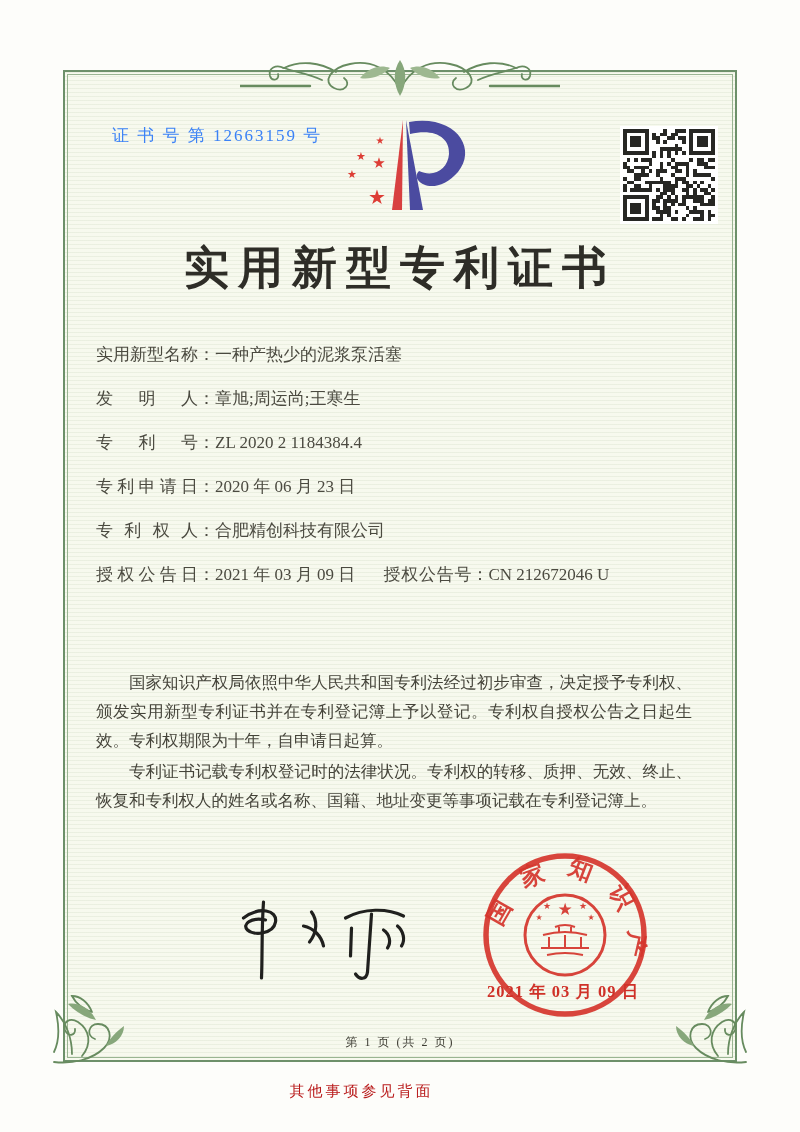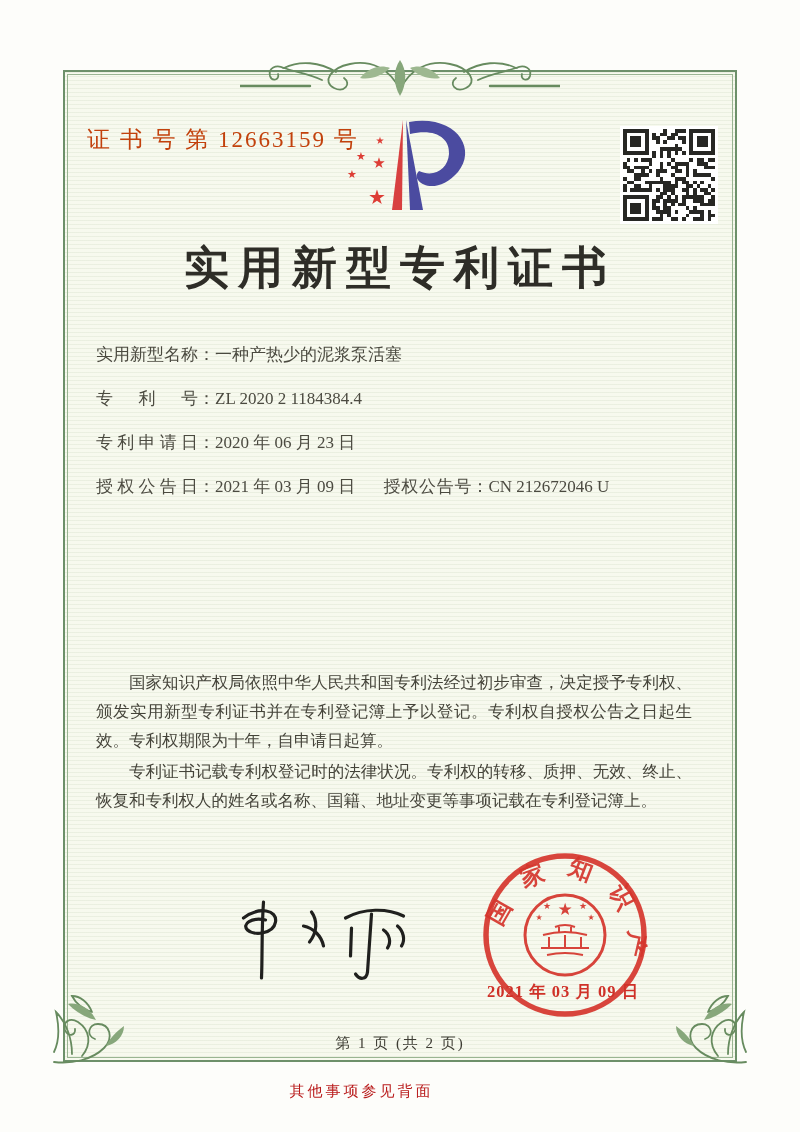--- a/index.html
+++ b/index.html
@@ -20,22 +20,22 @@
   .frame-inner {
     position:absolute; left:2px; top:2px; right:2px; bottom:2px;
     border:1px solid #9ab592;
   }
   .ornament { position:absolute; pointer-events:none; }
   .orn-top { left:240px; top:38px; width:320px; height:64px; }
   .orn-bl  { left:52px;  top:992px; width:100px; height:82px; transform:scaleX(-1); }
   .orn-br  { left:648px; top:992px; width:100px; height:82px; }
 
   .cert-no {
-    position:absolute; left:87px; top:124px;
-    font-size:23px; letter-spacing:2px; color:#c2410c;
+    position:absolute; left:112px; top:124px;
+    font-size:17px; letter-spacing:2px; color:#3b82f6;
   }
   .logo { position:absolute; left:330px; top:110px; width:150px; height:125px; }
   .qr {
     position:absolute; left:620px; top:126px; width:98px; height:98px;
     background:#ffffff; padding:3px;
   }
   .qr svg { width:100%; height:100%; shape-rendering:crispEdges; }
 
   .title {
     position:absolute; left:0; top:238px; width:800px;
@@ -65,21 +65,21 @@
   .sig-svg { position:absolute; left:218px; top:884px; width:215px; height:115px; }
 
   .seal { position:absolute; left:477px; top:847px; width:176px; height:176px; }
   .seal-date {
     position:absolute; left:487px; top:981px; width:170px;
     color:#cf3128; font-size:16.5px; font-weight:600; letter-spacing:1px; white-space:nowrap;
   }
 
   .page-number {
     position:absolute; left:0; top:1034px; width:800px; text-align:center;
-    font-size:15px; color:#3d3c33; letter-spacing:2px;
+    font-size:12px; color:#3d3c33; letter-spacing:2px;
   }
   .back-note {
     position:absolute; left:0; top:1082px; width:723px; text-align:center;
     font-size:15px; color:#b91c1c; letter-spacing:3px;
   }
 </style>
 </head>
 <body>
 
 <div class="page">
@@ -457,24 +457,30 @@
         </g>
       </svg></div>
 
   <div class="title">实用新型专利证书</div>
 
   <div class="fields">
     <div class="frow">
       <span class="flabel">实用新型名称</span><span class="fcolon">：</span><span class="fvalue">一种产热少的泥浆泵活塞</span>
     </div>
     <div class="frow">
+      <span class="flabel">发明人</span><span class="fcolon">：</span><span class="fvalue">章旭;周运尚;王寒生</span>
+    </div>
+    <div class="frow">
       <span class="flabel">专利号</span><span class="fcolon">：</span><span class="fvalue">ZL 2020 2 1184384.4</span>
     </div>
     <div class="frow">
       <span class="flabel">专利申请日</span><span class="fcolon">：</span><span class="fvalue">2020 年 06 月 23 日</span>
+    </div>
+    <div class="frow">
+      <span class="flabel">专利权人</span><span class="fcolon">：</span><span class="fvalue">合肥精创科技有限公司</span>
     </div>
     <div class="frow">
       <span><span class="flabel">授权公告日</span><span class="fcolon">：</span><span class="fvalue">2021 年 03 月 09 日</span></span>
       <span class="fgroup2"><span class="flabel">授权公告号</span><span class="fcolon">：</span><span class="fvalue">CN 212672046 U</span></span>
     </div>
   </div>
 
   <div class="paragraphs">
     <p>国家知识产权局依照中华人民共和国专利法经过初步审查，决定授予专利权、颁发实用新型专利证书并在专利登记簿上予以登记。专利权自授权公告之日起生效。专利权期限为十年，自申请日起算。</p>
     <p>专利证书记载专利权登记时的法律状况。专利权的转移、质押、无效、终止、恢复和专利权人的姓名或名称、国籍、地址变更等事项记载在专利登记簿上。</p>

